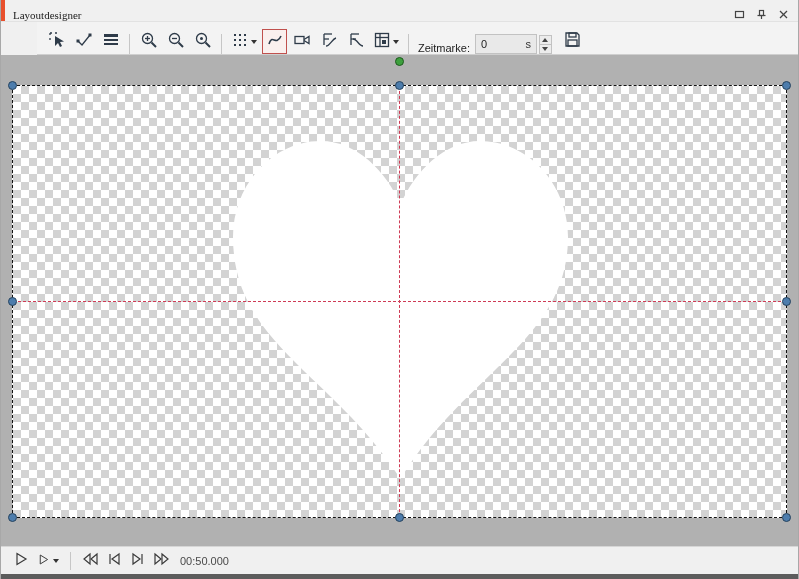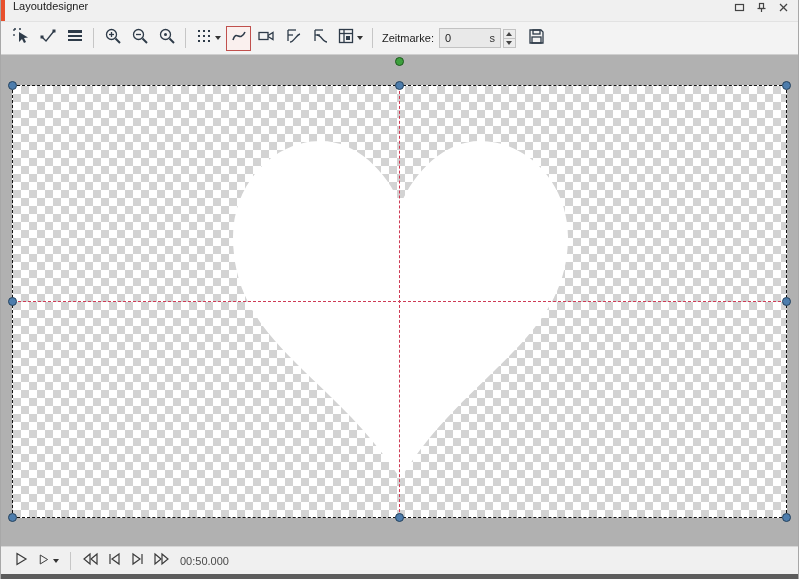--- a/index.html
+++ b/index.html
@@ -1,31 +1,31 @@
 <!DOCTYPE html>
 <html><head>
 <meta charset="utf-8">
 <style>
   * { margin:0; padding:0; box-sizing:border-box; }
   html,body { width:799px; height:579px; font-family:"Liberation Sans", sans-serif; }
   .window { width:799px; height:579px; display:flex; flex-direction:column;
             background:#f0f0f0; border-left:1px solid #a8a8a8; border-right:1px solid #a8a8a8; }
 
   
-  .titlebar { height:22px; position:relative; display:flex; align-items:flex-start;
-              background:#f0f0f0; border-bottom:1px solid #e2e2e2; flex:0 0 auto; }
+  .titlebar { height:22px; position:relative; display:flex; align-items:flex-end;
+              background:#f0f0f0; border-bottom:1px solid #e2e2e2; flex:0 0 auto;font-family:Liberation Serif, serif; }
   .accent { position:absolute; left:0; top:0; width:4px; height:100%; background:#e8502d; }
   .title { margin-left:12px; font-size:11px; color:#1a1a1a; }
   .win-controls { margin-left:auto; display:flex; align-items:center; gap:8px; padding-right:8px; }
   .win-btn { width:14px; height:14px; display:flex; align-items:center; justify-content:center; cursor:default; }
   .win-btn svg { stroke:#444; fill:none; stroke-width:1.2; }
 
   
-  .toolbar { height:33px; display:flex; align-items:center; background:#f3f3f3;
-             border-bottom:1px solid #cfcfcf; padding-left:6px; flex:0 0 auto; }
+  .toolbar { height:33px; display:flex; align-items:flex-end; background:#f3f3f3;
+             border-bottom:1px solid #cfcfcf; padding-left:6px; flex:0 0 auto;margin-left:36px; }
   .tb-btn { width:25px; height:25px; display:flex; align-items:center; justify-content:center;
             border:1px solid transparent; margin:0 1px; }
   .tb-btn svg { stroke:#2e3b49; fill:none; stroke-width:1.3; }
   .tb-btn.active { border:1px solid #c0504d; background:#faf0ee; }
   .tb-btn.wide { width:32px; }
   .tb-sep { width:1px; height:20px; background:#c6c6c6; margin:0 5px; }
   .caret { width:0; height:0; border-left:3.5px solid transparent; border-right:3.5px solid transparent;
            border-top:4px solid #333; margin-left:3px; }
   .zeit-label { font-size:11px; color:#222; margin:0 5px 0 4px; }
   .zeit-input { width:62px; height:20px; background:#e9e9e9; border:1px solid #c2c2c2;

